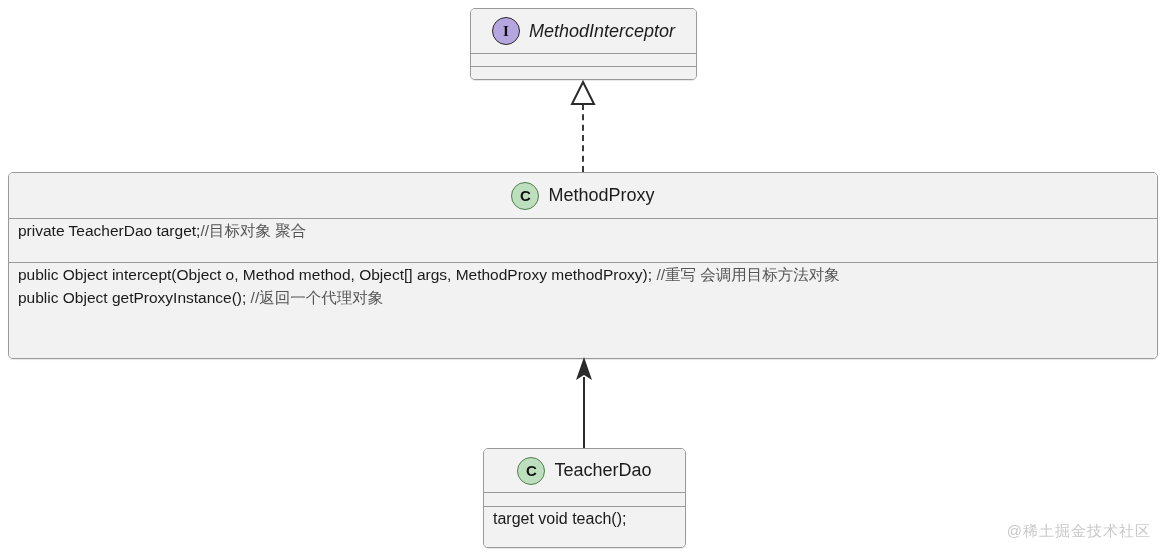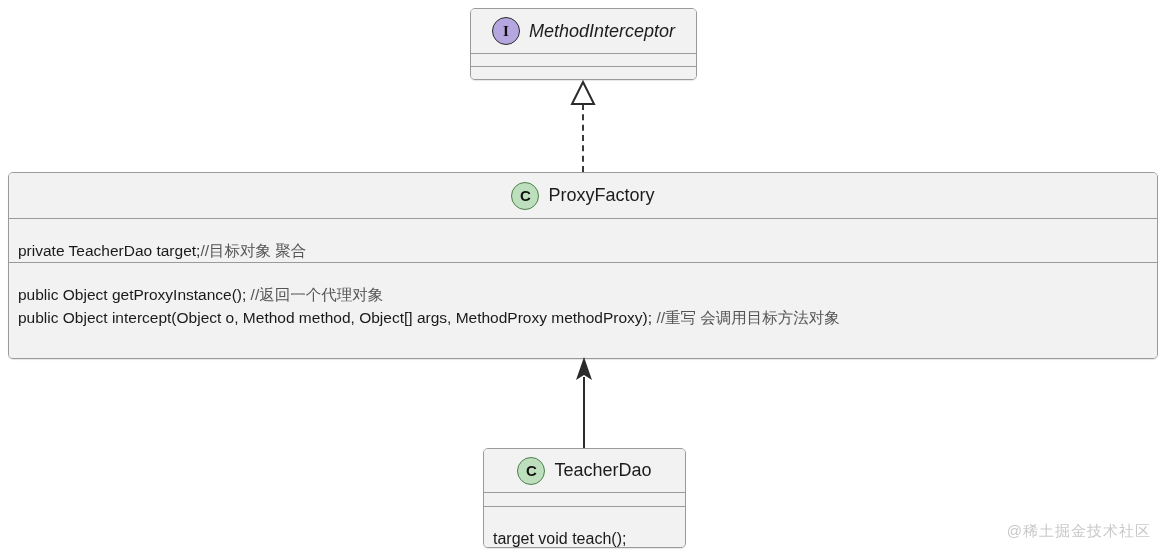--- a/index.html
+++ b/index.html
@@ -41,21 +41,21 @@
     gap: 9px;
     padding: 0 10px;
     background: #f2f2f2;
     border-radius: 4px 4px 0 0;
   }
 
   .uml-section {
     box-sizing: border-box;
     border-top: 1px solid #9a9a9a;
     background: #f2f2f2;
-    padding: 20px 9px 5px 9px;
+    padding: 0 9px 5px 9px;
   }
   .uml-section.empty {
     padding: 0;
   }
   .uml-section:last-child {
     border-radius: 0 0 4px 4px;
   }
 
   .uml-line {
     font-size: 15.5px;
@@ -190,35 +190,35 @@
   </div>
 
   <div class="conn" id="realize-line"></div>
   <svg class="conn" id="realize-arrow-svg" width="28" height="26">
     <polygon points="14,2 25,24 3,24" fill="#ffffff" stroke="#2b2b2b" stroke-width="2"></polygon>
   </svg>
 
   <div class="uml-box" id="box-proxyfactory">
     <div class="uml-header">
       <span class="type-icon cls">C</span>
-      <span class="uml-title">ProxyFactory</span>
+      <span class="uml-title">MethodProxy</span>
     </div>
 
     <div class="uml-section sec-attrs">
       <div class="uml-line">
         <span>private TeacherDao target;</span><span class="cmt">//目标对象 聚合</span>
       </div>
     </div>
 
     <div class="uml-section sec-ops">
       <div class="uml-line">
+        <span>public Object intercept(Object o, Method method, Object[] args, MethodProxy methodProxy); </span><span class="cmt">//重写 会调用目标方法对象</span>
+      </div>
+      <div class="uml-line">
         <span>public Object getProxyInstance(); </span><span class="cmt">//返回一个代理对象</span>
-      </div>
-      <div class="uml-line">
-        <span>public Object intercept(Object o, Method method, Object[] args, MethodProxy methodProxy); </span><span class="cmt">//重写 会调用目标方法对象</span>
       </div>
     </div>
   </div>
 
   <div class="conn" id="assoc-line"></div>
   <svg class="conn" id="assoc-arrow-svg" width="20" height="24">
     <polygon points="10,0 18,23 10,18 2,23" fill="#2b2b2b"></polygon>
   </svg>
 
   <div class="uml-box" id="box-teacherdao">

